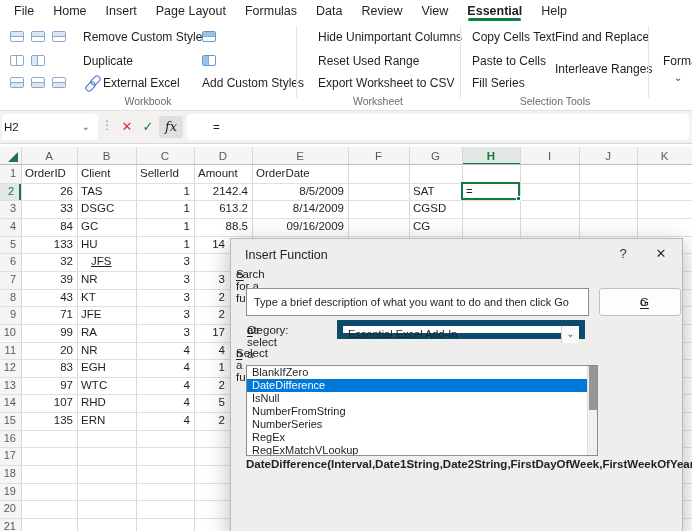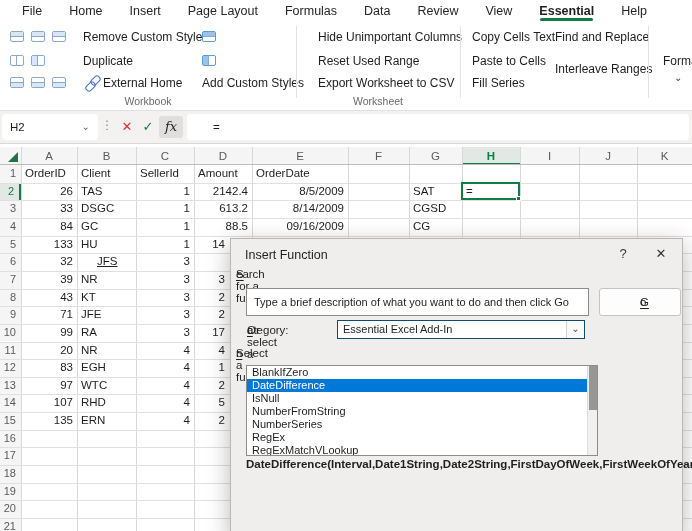--- a/index.html
+++ b/index.html
@@ -4,21 +4,21 @@
 <style>
   * { margin:0; padding:0; box-sizing:border-box; }
   html,body { width:692px; height:531px; overflow:hidden; background:#fff;
     font-family:"Liberation Sans", sans-serif; }
   .app { position:relative; width:692px; height:531px; background:#fff; overflow:hidden; }
 
   
   .tabs { position:absolute; left:0; top:0; width:692px; height:22px;
     display:flex; align-items:center; padding-left:14px; gap:19px; background:#fff; }
   .tab { position:relative; font-size:12.5px; color:#262626; height:22px; line-height:22px;
-    white-space:nowrap; cursor:default;margin-left:8px; }
+    white-space:nowrap; cursor:default; }
   .tab.active { font-weight:bold; color:#1f1f1f; }
   .tab.active::after { content:''; position:absolute; left:1px; right:1px; bottom:1px;
     height:3px; background:#107c41; border-radius:2px; }
 
   
   .ribbon { position:absolute; left:0; top:22px; width:692px; height:89px; background:#fff;
     border-bottom:1px solid #e1e1e1; font-size:12px; color:#1f1f1f; }
   .ribbon .txt { position:absolute; white-space:nowrap; }
   .rdiv { position:absolute; top:4px; height:72px; width:1px; background:#e3e3e3; }
   .glabel { position:absolute; top:73px; font-size:10.5px; color:#6b6b6b; text-align:center; }
@@ -39,21 +39,21 @@
     border:1.4px solid #4472c4; border-radius:3px; transform:rotate(-45deg); }
   .linkico::before { left:-1px; top:6px; }
   .linkico::after  { left:4px;  top:0px; }
 
   .fmt-chev { position:absolute; font-size:10px; color:#444; }
 
   
   .fbar { position:absolute; left:0; top:111px; width:692px; height:33px; background:#f3f2f1;
     border-bottom:1px solid #d8d8d8; }
   .namebox { position:absolute; left:2px; top:3px; width:96px; height:26px; background:#fff;
-    border-radius:4px; font-size:11.5px; color:#1f1f1f; line-height:26px; padding-left:8px; }
+    border-radius:4px; font-size:11.5px; color:#1f1f1f; line-height:26px; padding-left:2px; }
   .namebox .chev { position:absolute; right:8px; top:0; color:#666; font-size:10px; }
   .fdots { position:absolute; left:101px; top:7px; color:#8a8a8a; font-size:12px; letter-spacing:0; }
   .fx-x  { position:absolute; left:118px; top:5px; width:18px; height:22px; text-align:center;
     line-height:22px; color:#d13438; font-size:13px; }
   .fx-ok { position:absolute; left:139px; top:5px; width:18px; height:22px; text-align:center;
     line-height:22px; color:#107c41; font-size:13px; }
   .fx-fx { position:absolute; left:159px; top:5px; width:24px; height:22px; text-align:center;
     line-height:21px; background:#e1dfdd; border-radius:3px; color:#1f1f1f;
     font-family:"DejaVu Serif", serif; font-style:italic; font-size:13px; }
   .ffield { position:absolute; left:187px; top:3px; right:3px; height:26px; background:#fff;
@@ -90,21 +90,21 @@
   .dlg-title { left:14px; top:9px; font-size:12.5px; }
   .dlg-help  { left:382px; top:7px; width:20px; text-align:center; font-size:13px; color:#333; }
   .dlg-close { left:420px; top:7px; width:20px; text-align:center; font-size:13px; color:#333; }
   .lab-search { left:5px; top:29px; }
   .dlg-input { left:15px; top:49px; width:343px; height:28px; border:1px solid #8c8c8c;
     background:#fff; font-size:11px; color:#1f1f1f; padding:0 7px;
     font-family:"Liberation Sans", sans-serif; }
   .go-btn { left:368px; top:49px; width:82px; height:28px; background:#fdfdfd;
     border:1px solid #c6c2be; border-radius:3px; text-align:center; line-height:26px; }
   .lab-cat { left:16px; top:85px; }
-  .dd { left:106px; top:81px; width:248px; height:19px; background:#fff; border:1px solid #0c4a6e; }
+  .dd { left:106px; top:81px; width:248px; height:19px; background:#fff; border:6px solid #0c4a6e; }
   .dd-val { left:5px; top:0; line-height:17px; font-size:11px; white-space:nowrap; }
   .dd-btn { right:0; top:0; width:18px; height:17px; border-left:1px solid #d0d0d0;
     background:#fafafa; text-align:center; line-height:15px; font-size:10px; color:#555; }
   .lab-fn { left:5px; top:108px; }
   .fn-list { left:15px; top:126px; width:352px; height:91px; background:#fff;
     border:1px solid #8c8c8c; overflow:hidden; }
   .fn { position:static; display:block; height:13px; line-height:13px; font-size:11px;
     padding-left:5px; white-space:nowrap; }
   .fn.sel { background:#0078d7; color:#fff; }
   .fn-sb { right:0; top:0; width:10px; height:89px; background:#f0f0f0; border-left:1px solid #dcdcdc; }
@@ -141,38 +141,39 @@
 
     <span class="ti v" style="left:10px;top:33px"></span>
     <span class="ti v leftf" style="left:31px;top:33px"></span>
     <span class="txt" style="left:83px;top:32px">Duplicate</span>
     <span class="ti v leftf blue" style="left:202px;top:33px"></span>
 
     <span class="ti h botf" style="left:10px;top:55px"></span>
     <span class="ti h botf" style="left:31px;top:55px"></span>
     <span class="ti h botf" style="left:52px;top:55px"></span>
     <span class="linkico" style="left:86px;top:55px"></span>
-    <span class="txt" style="left:103px;top:54px">External Home</span>
+    <span class="txt" style="left:103px;top:54px">External Excel</span>
     <span class="txt" style="left:202px;top:54px">Add Custom Styles</span>
     <span class="glabel" style="left:60px;width:176px">Workbook</span>
 
     <span class="rdiv" style="left:296px"></span>
 
     <span class="txt" style="left:318px;top:8px">Hide Unimportant Columns</span>
     <span class="txt" style="left:318px;top:32px">Reset Used Range</span>
     <span class="txt" style="left:318px;top:54px">Export Worksheet to CSV</span>
     <span class="glabel" style="left:298px;width:160px">Worksheet</span>
 
     <span class="rdiv" style="left:460px"></span>
 
     <span class="txt" style="left:472px;top:8px">Copy Cells Text</span>
     <span class="txt" style="left:555px;top:8px">Find and Replace</span>
     <span class="txt" style="left:472px;top:32px">Paste to Cells</span>
     <span class="txt" style="left:555px;top:40px">Interleave Ranges</span>
     <span class="txt" style="left:472px;top:54px">Fill Series</span>
+    <span class="glabel" style="left:475px;width:160px">Selection Tools</span>
 
     <span class="rdiv" style="left:648px"></span>
 
     <span class="txt" style="left:663px;top:32px">Format</span>
     <span class="fmt-chev" style="left:674px;top:50px">⌄</span>
   </div>
 
   <div class="fbar">
     <div class="namebox">
       <span>H2</span>
@@ -275,21 +276,21 @@
       <div class="cell al" style="left: 77px; top: 70.95px; width: 59px; height: 17.65px; line-height: 17.65px;">GC</div>
       <div class="cell ar" style="left: 136px; top: 70.95px; width: 58px; height: 17.65px; line-height: 17.65px;">1</div>
       <div class="cell ar" style="left: 194px; top: 70.95px; width: 58px; height: 17.65px; line-height: 17.65px;">88.5</div>
       <div class="cell ar" style="left: 252px; top: 70.95px; width: 96px; height: 17.65px; line-height: 17.65px;">09/16/2009</div>
       <div class="cell al" style="left: 409px; top: 70.95px; width: 53px; height: 17.65px; line-height: 17.65px;">CG</div>
       <div class="cell ar" style="left: 21px; top: 88.6px; width: 56px; height: 17.65px; line-height: 17.65px;">133</div>
       <div class="cell al" style="left: 77px; top: 88.6px; width: 59px; height: 17.65px; line-height: 17.65px;">HU</div>
       <div class="cell ar" style="left: 136px; top: 88.6px; width: 58px; height: 17.65px; line-height: 17.65px;">1</div>
       <div class="cell ar" style="left: 194px; top: 88.6px; width: 35px; height: 17.65px; line-height: 17.65px;">14</div>
       <div class="cell ar" style="left: 21px; top: 106.25px; width: 56px; height: 17.65px; line-height: 17.65px;">32</div>
-      <div class="cell al" style="left: 93px; top: 106.25px; width: 59px; height: 17.65px; line-height: 17.65px; text-decoration: underline;">JFS</div>
+      <div class="cell al" style="left: 87px; top: 106.25px; width: 59px; height: 17.65px; line-height: 17.65px; text-decoration: underline;">JFS</div>
       <div class="cell ar" style="left: 136px; top: 106.25px; width: 58px; height: 17.65px; line-height: 17.65px;">3</div>
       <div class="cell ar" style="left: 21px; top: 123.9px; width: 56px; height: 17.65px; line-height: 17.65px;">39</div>
       <div class="cell al" style="left: 77px; top: 123.9px; width: 59px; height: 17.65px; line-height: 17.65px;">NR</div>
       <div class="cell ar" style="left: 136px; top: 123.9px; width: 58px; height: 17.65px; line-height: 17.65px;">3</div>
       <div class="cell ar" style="left: 194px; top: 123.9px; width: 35px; height: 17.65px; line-height: 17.65px;">3</div>
       <div class="cell ar" style="left: 21px; top: 141.55px; width: 56px; height: 17.65px; line-height: 17.65px;">43</div>
       <div class="cell al" style="left: 77px; top: 141.55px; width: 59px; height: 17.65px; line-height: 17.65px;">KT</div>
       <div class="cell ar" style="left: 136px; top: 141.55px; width: 58px; height: 17.65px; line-height: 17.65px;">3</div>
       <div class="cell ar" style="left: 194px; top: 141.55px; width: 35px; height: 17.65px; line-height: 17.65px;">2</div>
       <div class="cell ar" style="left: 21px; top: 159.2px; width: 56px; height: 17.65px; line-height: 17.65px;">71</div>

